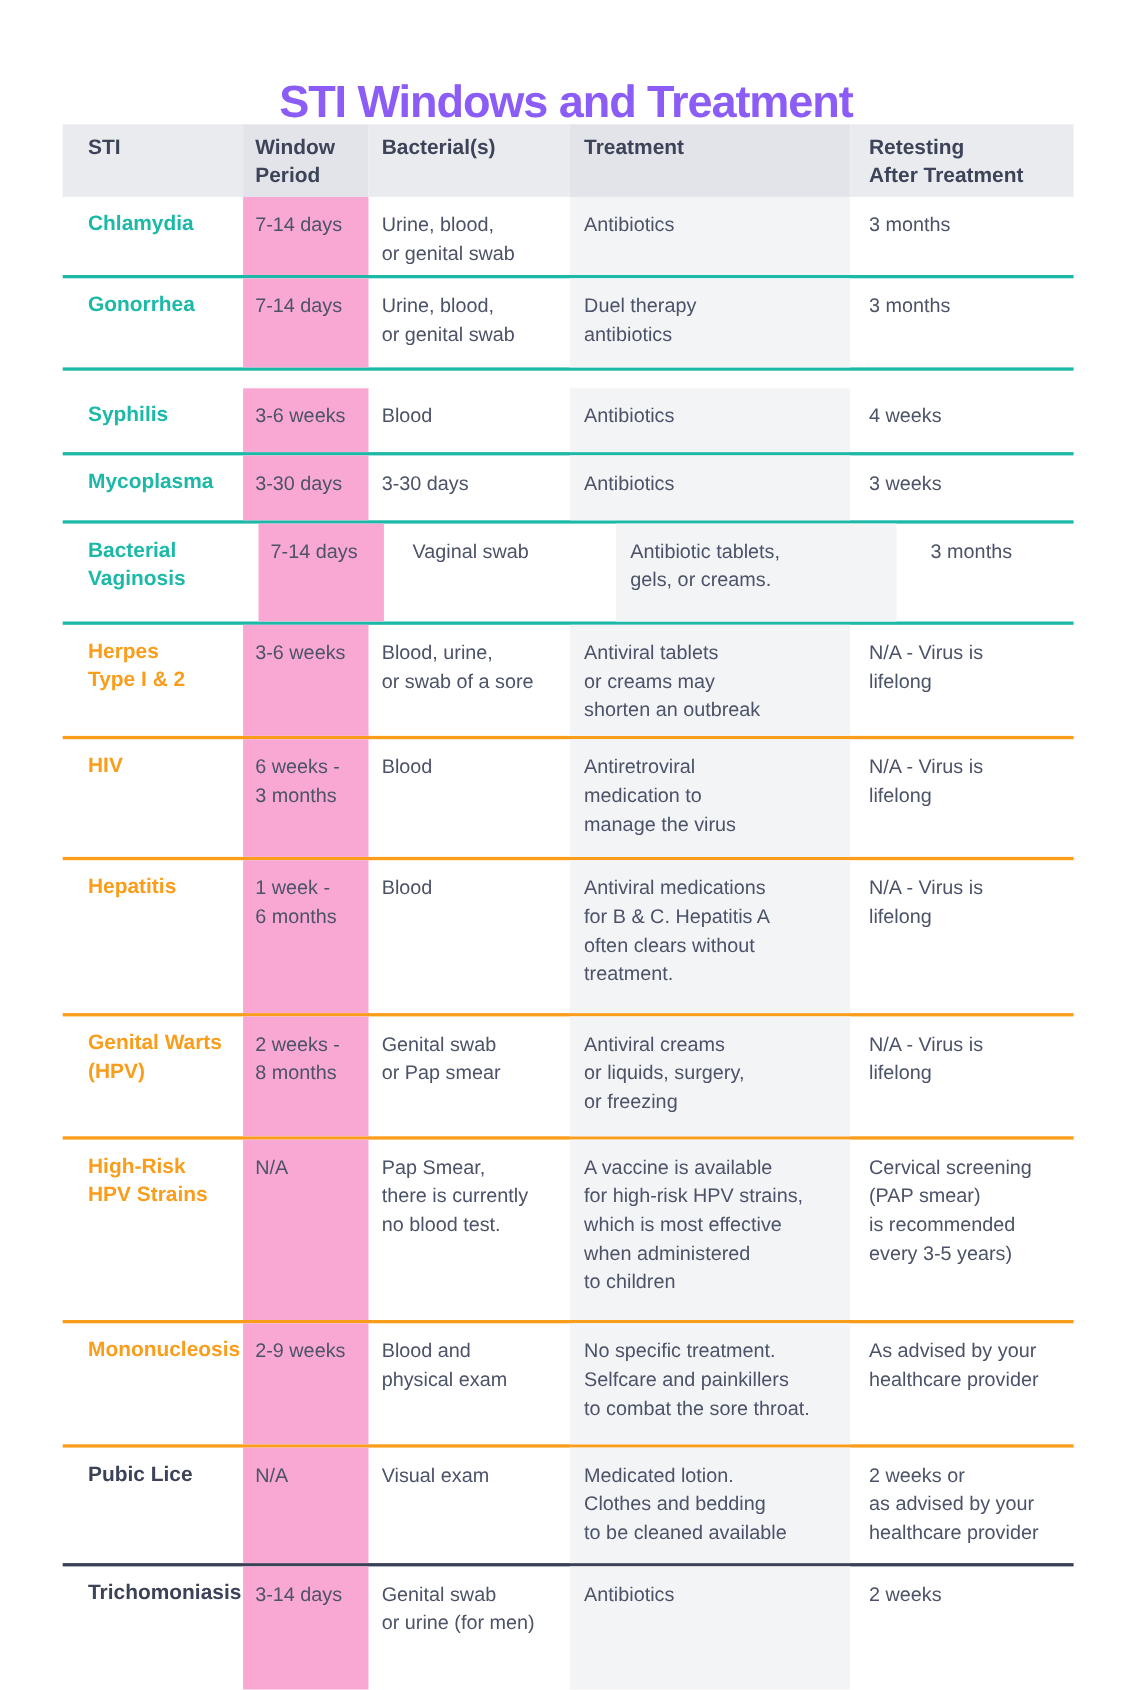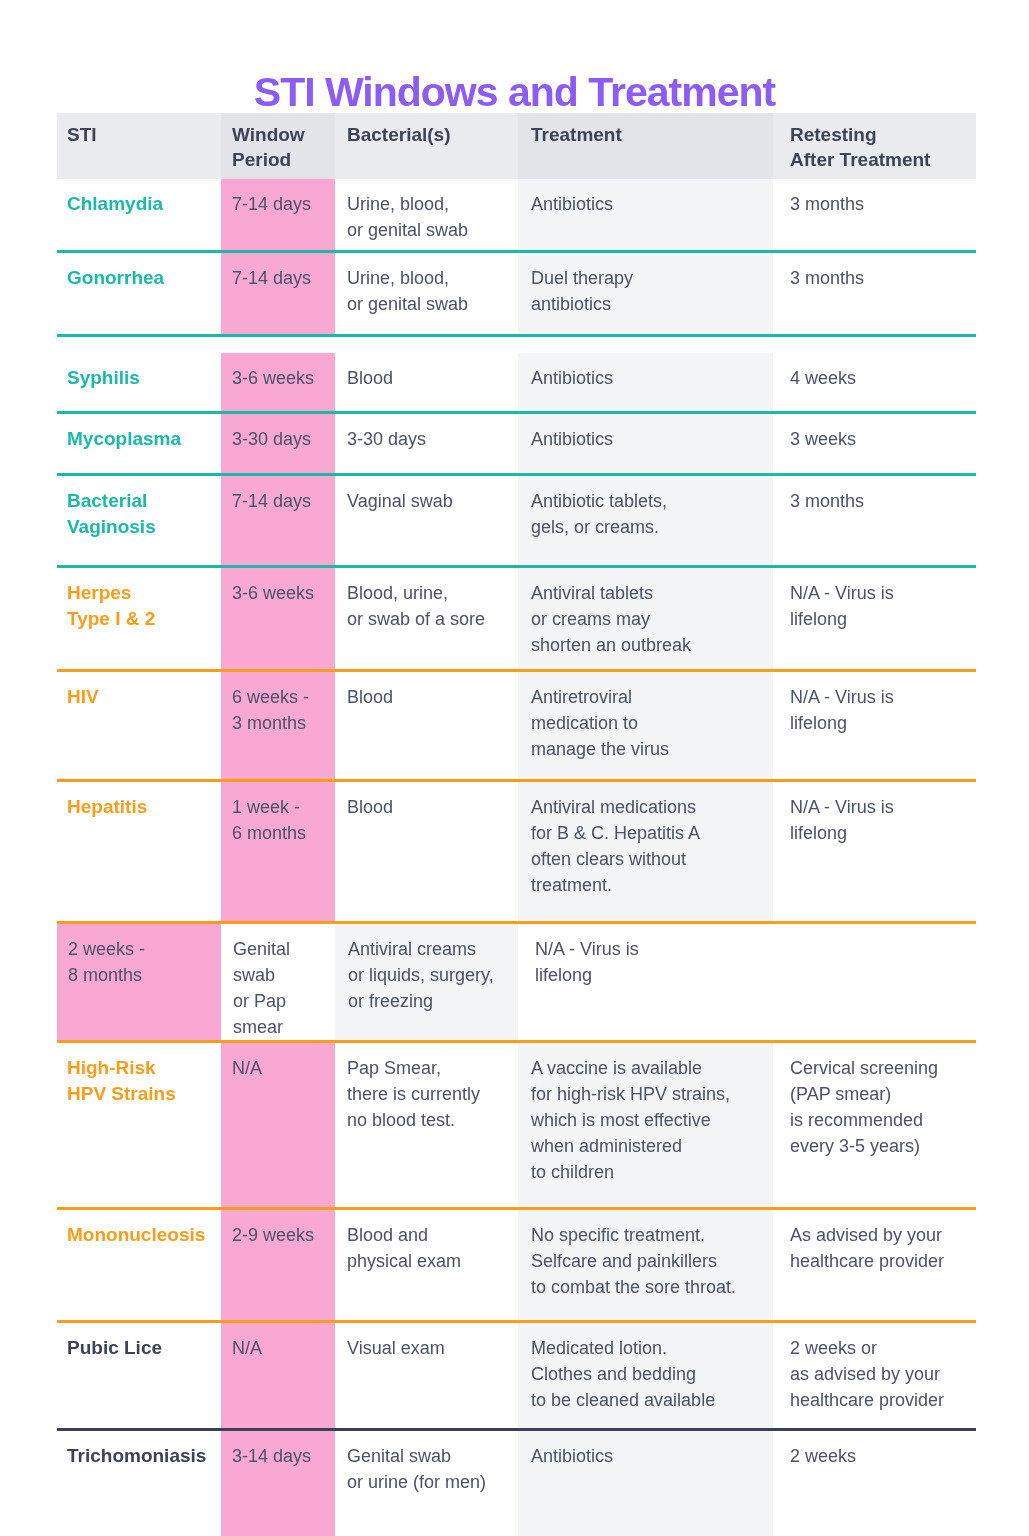--- a/index.html
+++ b/index.html
@@ -31,21 +31,21 @@
   }
   .cell{
     box-sizing:border-box;
     white-space:pre-line;
     font-size:18px;
     line-height:26px;
     color:#4c5267;
     padding-top:12px;
     padding-right:4px;
   }
-  .c1{padding-left:10px;}
+  .c1{padding-left:23px;}
   .c2{padding-left:11px;background:#f9a8d4;}
   .c3{padding-left:12px;}
   .c4{padding-left:13px;background:#f3f4f6;}
   .c5{padding-left:17px;}
 
   
   .row.header{height:66px;}
   .row.header .cell{
     font-weight:bold;
     color:#3d4459;
@@ -69,21 +69,21 @@
     font-size:19px;
   }
   .row.teal .cell.name{color:#1db9a8;}
   .row.orange .cell.name{color:#f99d1b;}
   .row.navy .cell.name{color:#3c4257;}
 
   #rows .row:nth-child(1){min-height:74px;}
   #rows .row:nth-child(2){min-height:84px;}
   #rows .row:nth-child(3){min-height:61px;margin-top:16px;}
   #rows .row:nth-child(4){min-height:62px;}
-  #rows .row:nth-child(5){min-height:92px;}
+  #rows .row:nth-child(5){min-height:92px;gap:14px;}
   #rows .row:nth-child(6){min-height:104px;}
   #rows .row:nth-child(7){min-height:110px;}
   #rows .row:nth-child(8){min-height:142px;}
   #rows .row:nth-child(9){min-height:112px;}
   #rows .row:nth-child(10){min-height:167px;}
   #rows .row:nth-child(11){min-height:113px;}
   #rows .row:nth-child(12){min-height:108px;}
   #rows .row:nth-child(13){min-height:128px;}
 </style>
 </head>
@@ -171,20 +171,22 @@
 6 months</div>
         <div class="cell c3">Blood</div>
         <div class="cell c4">Antiviral medications
 for B &amp; C. Hepatitis A
 often clears without
 treatment.</div>
         <div class="cell c5">N/A - Virus is
 lifelong</div>
       </div>
       <div class="row body orange">
+        <div class="cell c1 name">Genital Warts
+(HPV)</div>
         <div class="cell c2">2 weeks -
 8 months</div>
         <div class="cell c3">Genital swab
 or Pap smear</div>
         <div class="cell c4">Antiviral creams
 or liquids, surgery,
 or freezing</div>
         <div class="cell c5">N/A - Virus is
 lifelong</div>
       </div>

